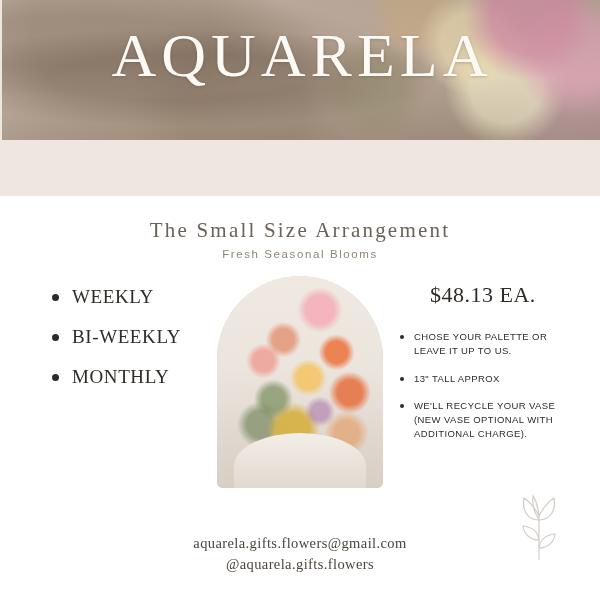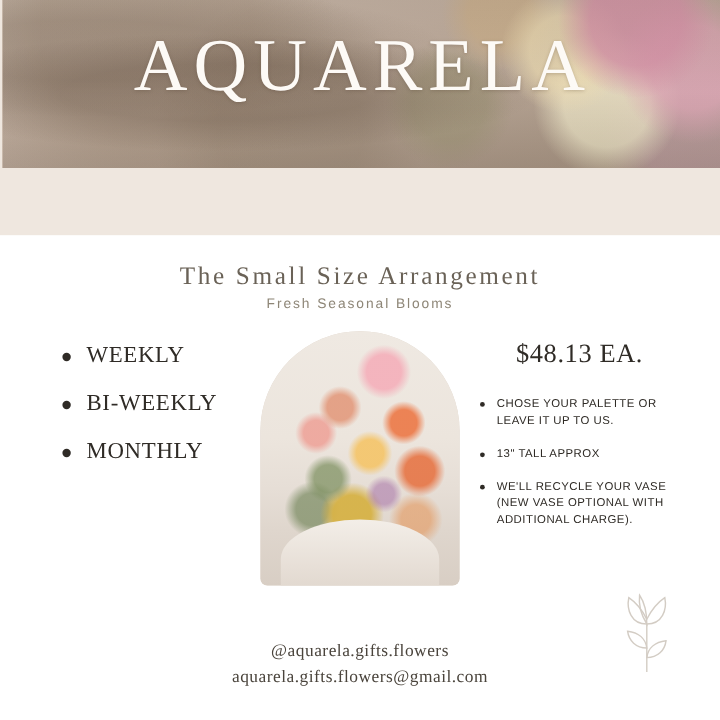--- a/index.html
+++ b/index.html
@@ -279,18 +279,18 @@
       <g fill="none" stroke="#b0a495" stroke-width="1.2">
         <path d="M35 30 C22 30 18 18 20 8 C26 12 31 18 35 26 C39 18 44 12 50 8 C52 18 48 30 35 30 Z"></path>
         <path d="M35 30 C30 22 28 14 29 6 C33 12 35 20 35 30 Z"></path>
         <path d="M35 30 L35 70"></path>
         <path d="M35 50 C26 50 20 44 19 36 C28 37 34 42 35 50 Z"></path>
         <path d="M35 58 C44 58 50 52 51 44 C42 45 36 50 35 58 Z"></path>
       </g>
     </svg>
 
     <div class="footer">
+      <div>aquarela.gifts.flowers@gmail.com</div>
       <div>@aquarela.gifts.flowers</div>
-      <div>aquarela.gifts.flowers@gmail.com</div>
     </div>
 
   </div>
 </div>
 
 </body></html>

